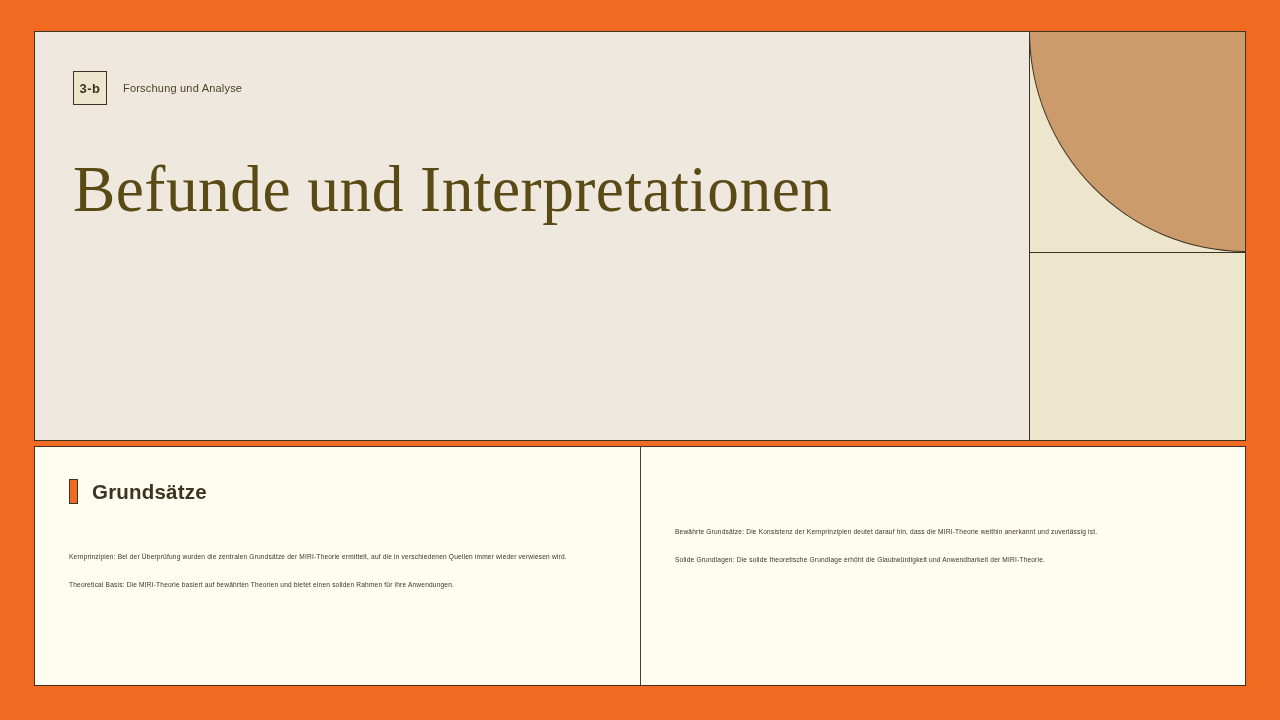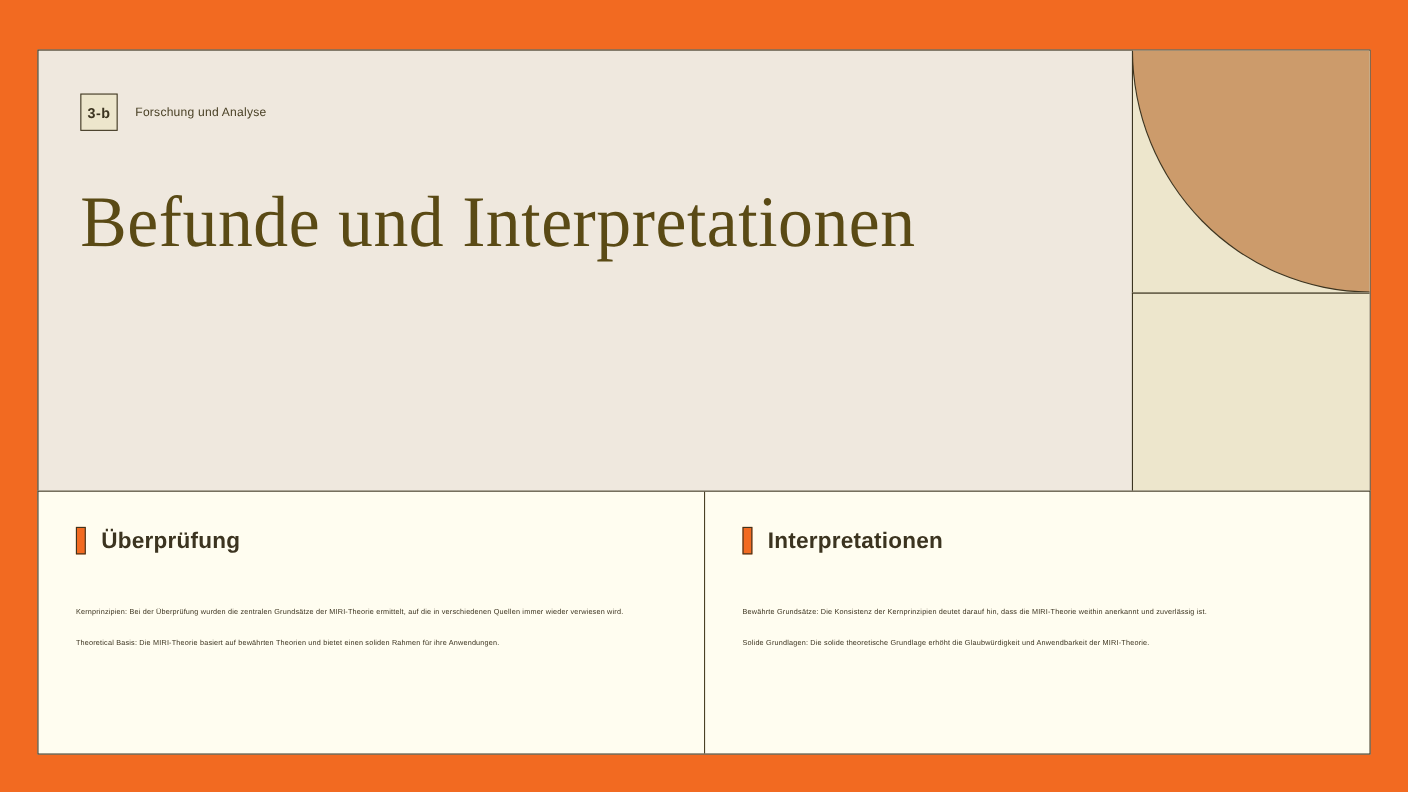--- a/index.html
+++ b/index.html
@@ -26,21 +26,20 @@
   .hero {
     position: absolute;
     left: 34px;
     top: 31px;
     width: 1212px;
     height: 410px;
     background: #EFE8DE;
     border: 1.5px solid #3C3420;
     box-sizing: border-box;
     overflow: hidden;
-    margin-top: 14px;
   }
 
   .eyebrow-row {
     position: absolute;
     left: 38px;
     top: 39px;
     display: flex;
     align-items: center;
     gap: 16px;
   }
@@ -195,33 +194,29 @@
     </div>
 
     <div class="decor-bottom"></div>
   </div>
 
   <div class="cards">
 
     <div class="card left">
       <div class="card-head">
         <span class="marker"></span>
-        <span class="card-title">Überprüfung</span>
+        <span class="card-title">Grundsätze</span>
       </div>
       <div class="card-body">
         <div class="bullet">Kernprinzipien: Bei der Überprüfung wurden die zentralen Grundsätze der MIRI-Theorie ermittelt, auf die in verschiedenen Quellen immer wieder verwiesen wird.</div>
         <div class="bullet">Theoretical Basis: Die MIRI-Theorie basiert auf bewährten Theorien und bietet einen soliden Rahmen für ihre Anwendungen.</div>
       </div>
     </div>
 
     <div class="card right">
-      <div class="card-head">
-        <span class="marker"></span>
-        <span class="card-title">Interpretationen</span>
-      </div>
       <div class="card-body">
         <div class="bullet">Bewährte Grundsätze: Die Konsistenz der Kernprinzipien deutet darauf hin, dass die MIRI-Theorie weithin anerkannt und zuverlässig ist.</div>
         <div class="bullet">Solide Grundlagen: Die solide theoretische Grundlage erhöht die Glaubwürdigkeit und Anwendbarkeit der MIRI-Theorie.</div>
       </div>
     </div>
 
   </div>
 </div>
 
 </body></html>

